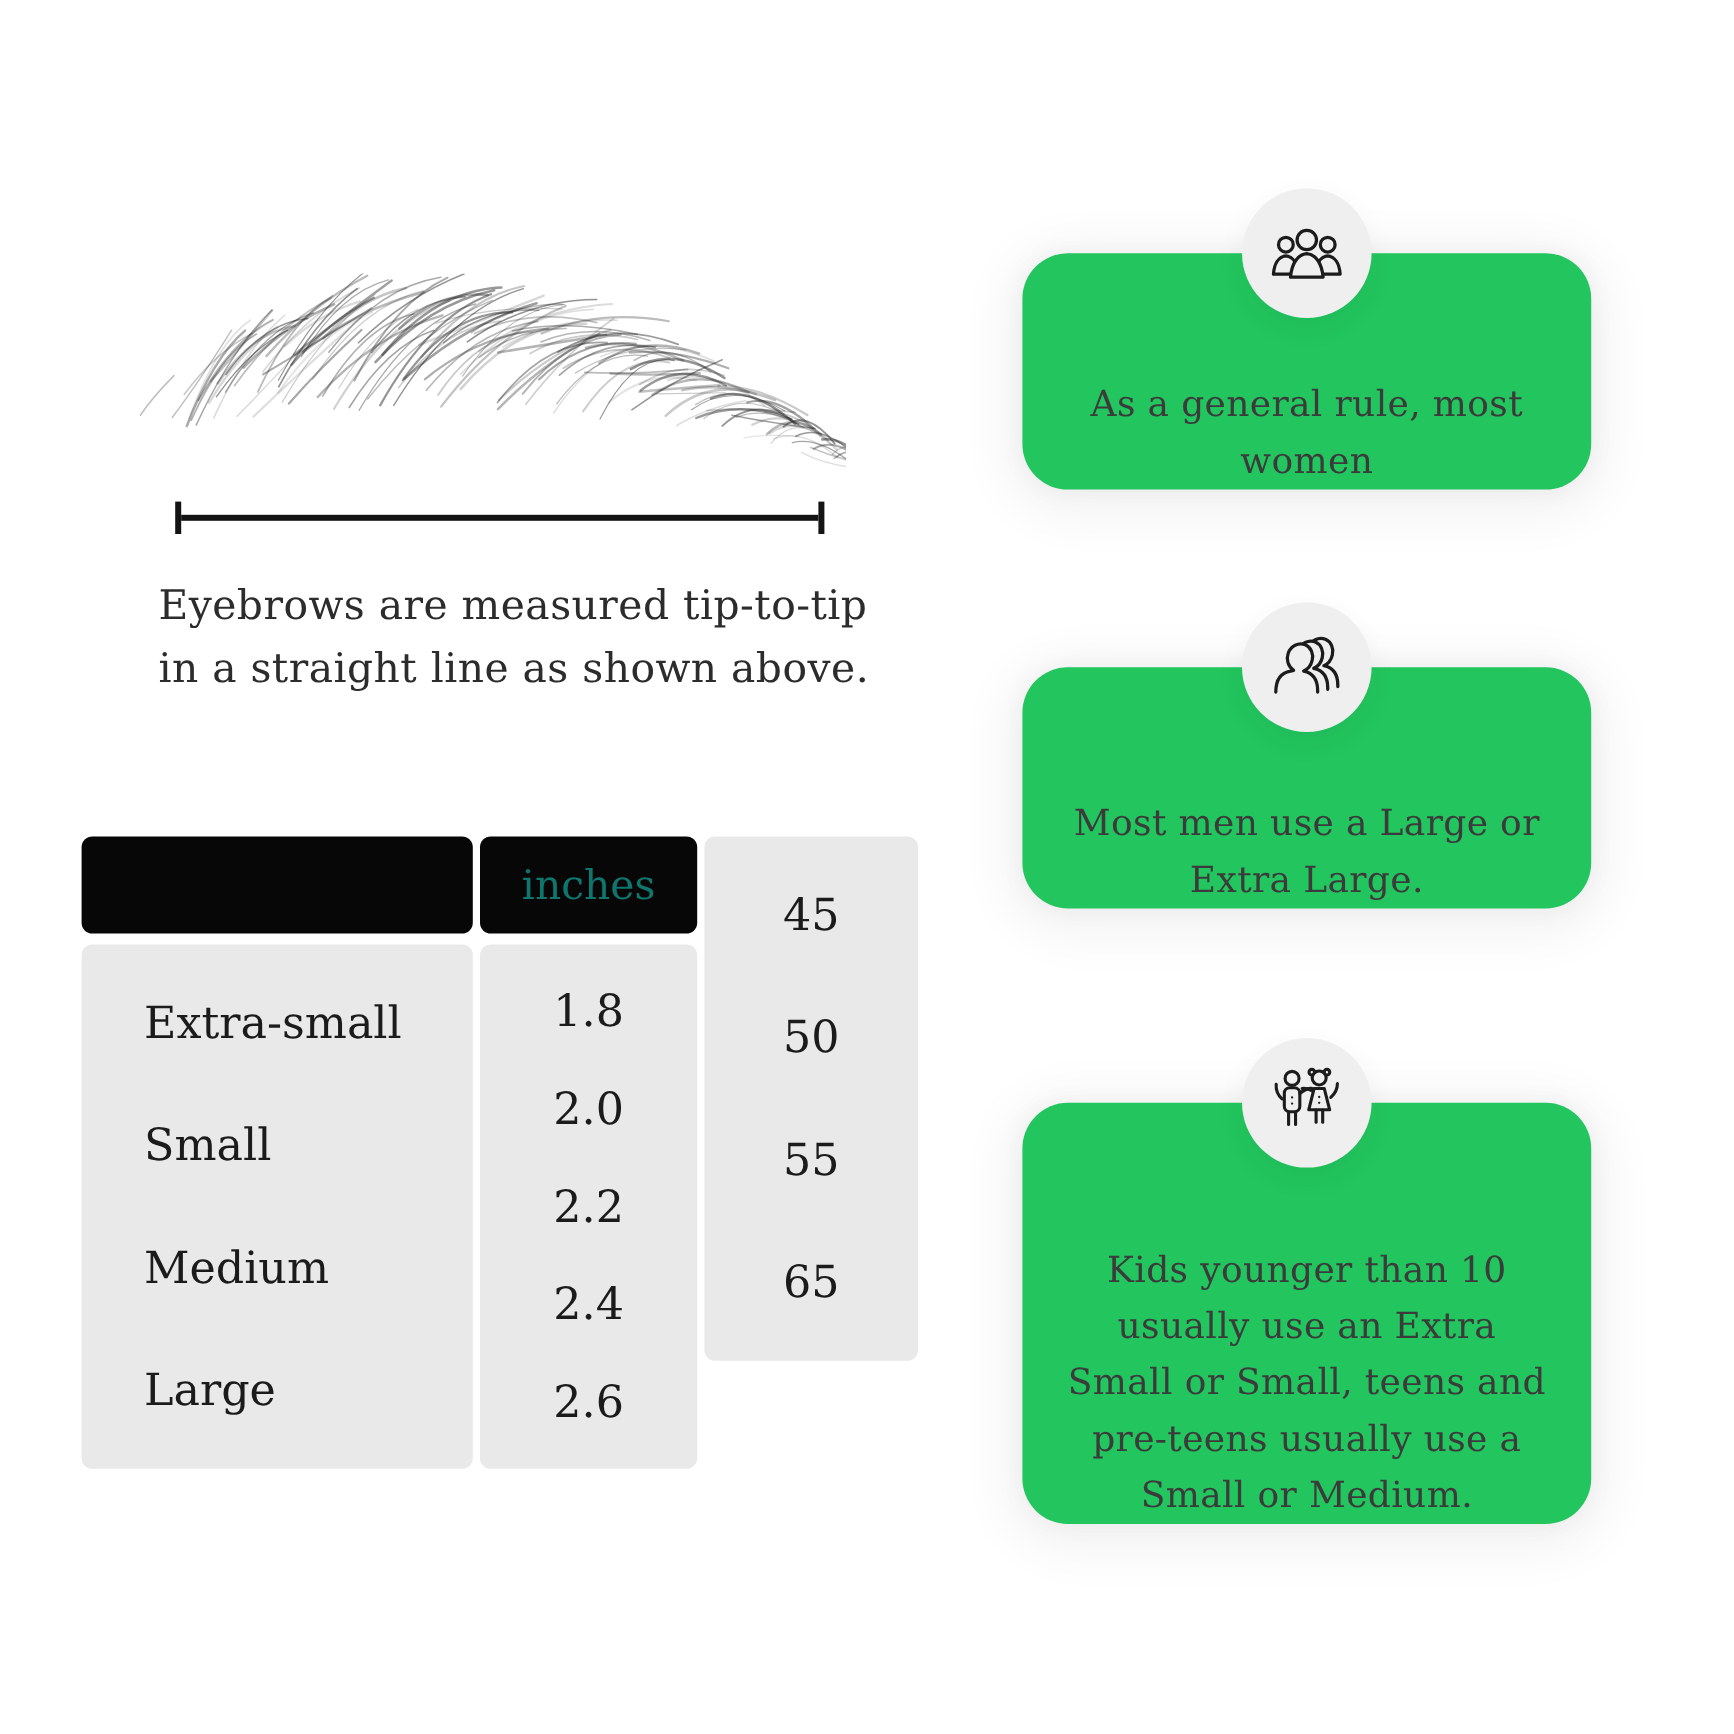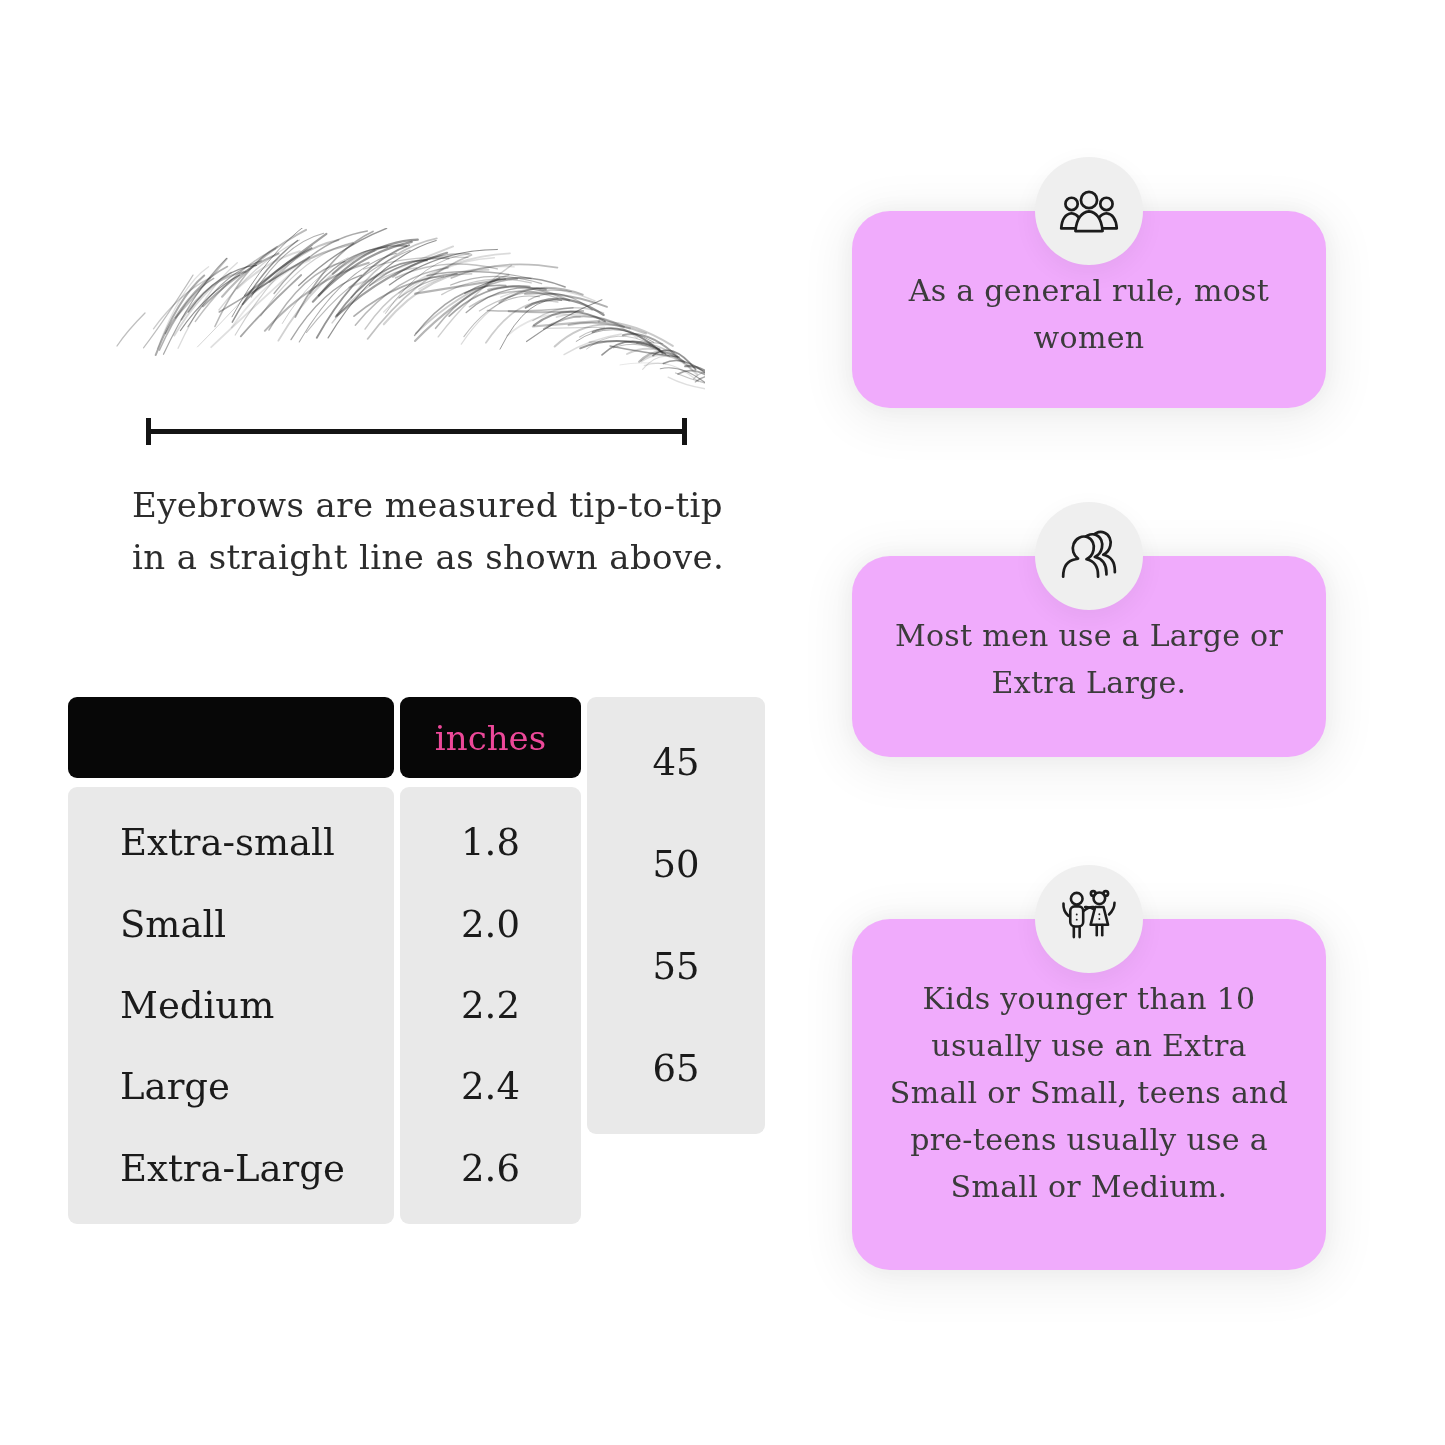--- a/index.html
+++ b/index.html
@@ -13,32 +13,32 @@
     background:linear-gradient(#141414,#141414) 0 50%/100% 5px no-repeat;}
   .caption{position:absolute;left:132px;top:479px;font-size:34px;line-height:52px;
     color:#2c2c2c;letter-spacing:.4px;}
   .caption span{display:block;}
 
   
   .tcol{position:absolute;top:697px;}
   .tcol-label{left:68px;width:326px;}
   .tcol-inches{left:400px;width:181px;}
   .tcol-mm{left:587px;width:178px;}
-  .thead{height:81px;border-radius:9px;background:#070707;color:#ec4899;
+  .thead{height:81px;border-radius:9px;background:#070707;color:#0f766e;
     display:flex;align-items:center;justify-content:center;font-size:34px;margin-bottom:9px;}
   .tbody{height:437px;border-radius:9px;background:#e9e9e9;
     display:flex;flex-direction:column;padding:15px 0;box-sizing:border-box;}
   .cell{flex:1;display:flex;align-items:center;font-size:37px;color:#1b1b1b;}
   .cell.lbl{padding-left:52px;}
   .cell.num{justify-content:center;}
 
   
-  .card{position:absolute;left:852px;width:474px;background:#f0abfc;border-radius:38px;
+  .card{position:absolute;left:852px;width:474px;background:#22c55e;border-radius:38px;
     box-shadow:0 8px 45px 12px rgba(0,0,0,.055), 0 0 18px 4px rgba(0,0,0,.03);
-    display:flex;flex-direction:column;justify-content:flex-start;align-items:center;
+    display:flex;flex-direction:column;justify-content:flex-end;align-items:center;
     padding-top:56px;box-sizing:border-box;}
   .card-1{top:211px;height:197px;}
   .card-2{top:556px;height:201px;}
   .card-3{top:919px;height:351px;}
   .badge{position:absolute;top:0;left:50%;transform:translate(-50%,-50%);
     width:108px;height:108px;border-radius:50%;background:#efefef;
     display:flex;align-items:center;justify-content:center;
     box-shadow:0 8px 26px rgba(0,0,0,.05);}
   .badge svg{width:62px;height:62px;}
   .card-text{font-size:30px;line-height:47px;color:#3b3b3b;text-align:center;letter-spacing:.3px;}
@@ -197,21 +197,20 @@
     <span>in a straight line as shown above.</span>
   </div>
 
   <div class="tcol tcol-label">
     <div class="thead"></div>
     <div class="tbody">
       <div class="cell lbl">Extra-small</div>
       <div class="cell lbl">Small</div>
       <div class="cell lbl">Medium</div>
       <div class="cell lbl">Large</div>
-      <div class="cell lbl">Extra-Large</div>
     </div>
   </div>
 
   <div class="tcol tcol-inches">
     <div class="thead">inches</div>
     <div class="tbody">
       <div class="cell num">1.8</div>
       <div class="cell num">2.0</div>
       <div class="cell num">2.2</div>
       <div class="cell num">2.4</div>

